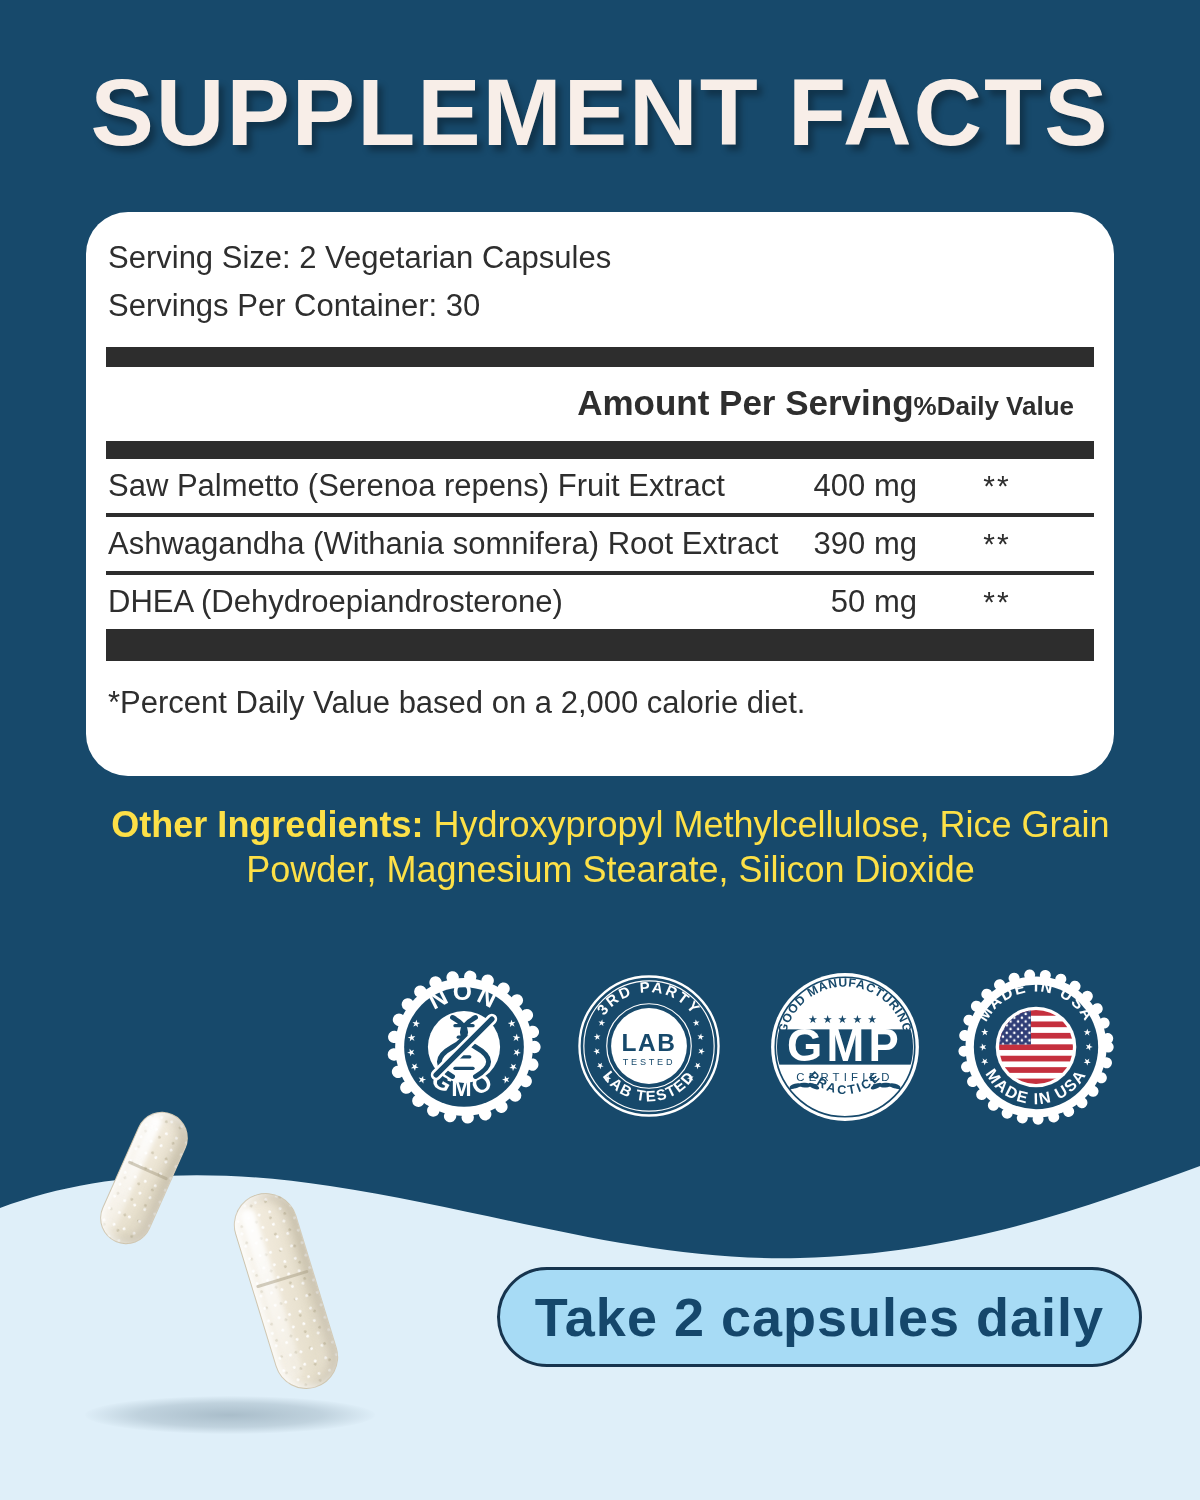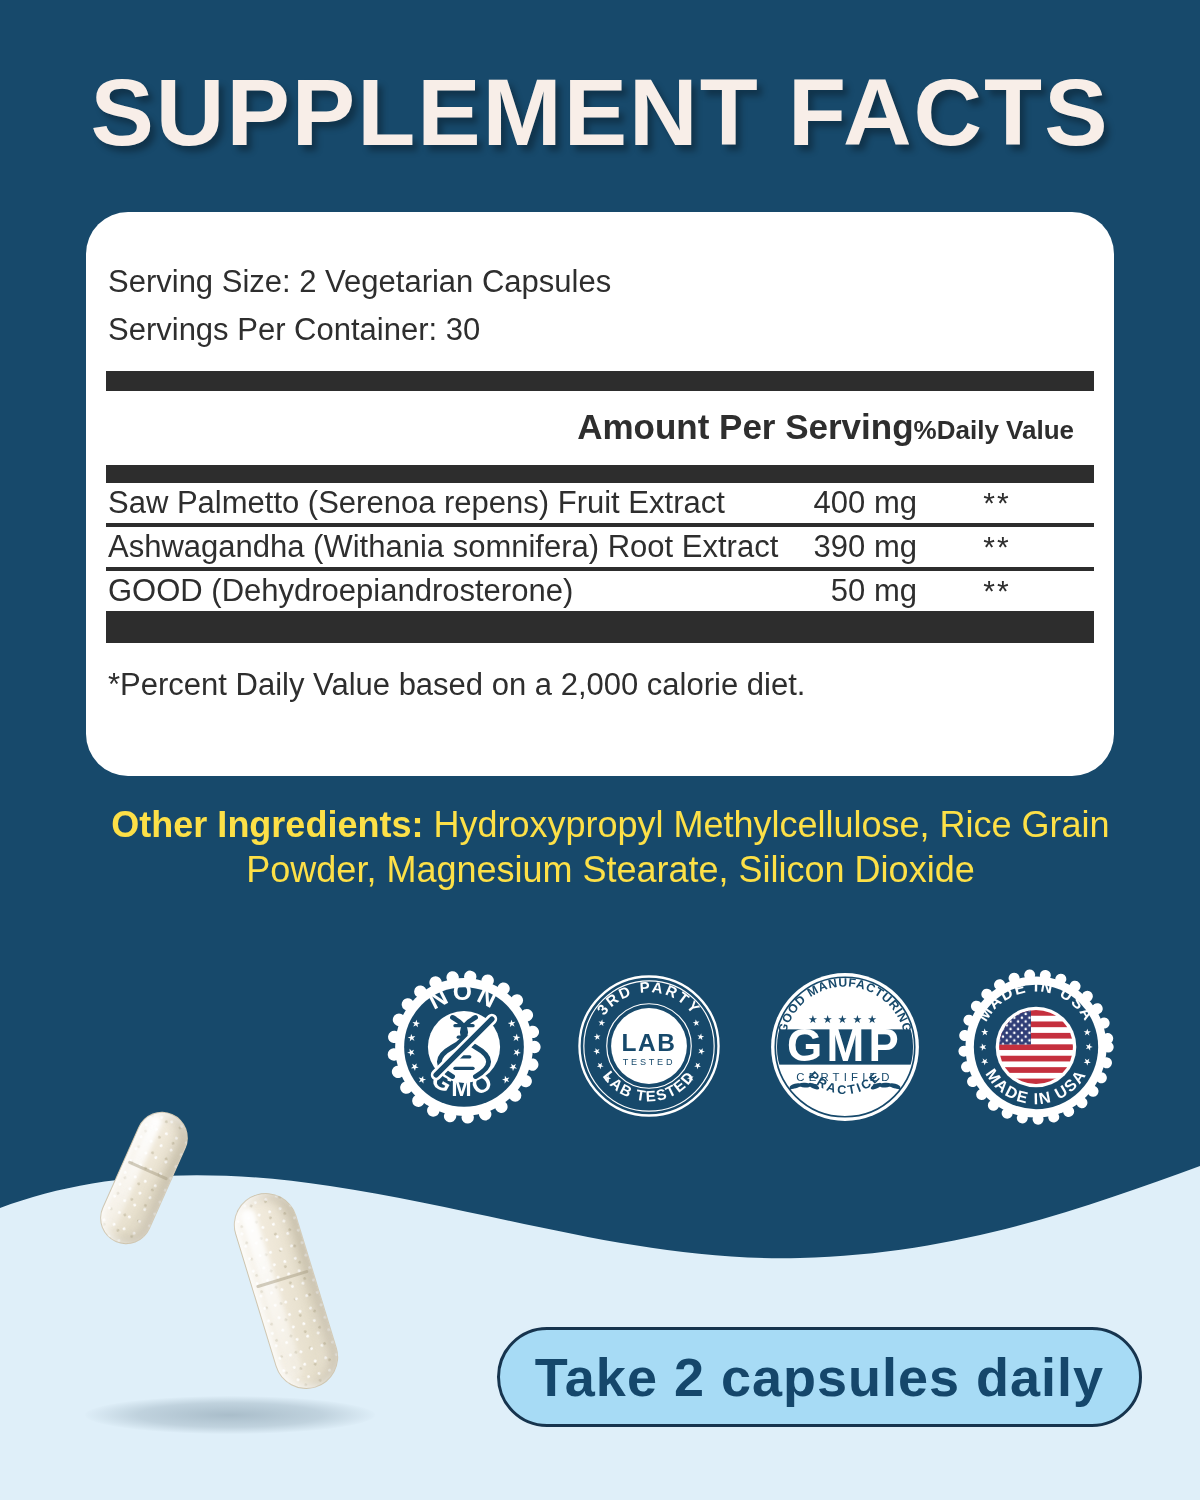--- a/index.html
+++ b/index.html
@@ -22,31 +22,31 @@
   .title{
     position:absolute;left:0;top:58px;width:100%;margin:0;text-align:center;
     font-size:95px;font-weight:bold;letter-spacing:2px;color:var(--c-text_light);
     text-shadow:5px 6px 6px rgba(0,0,0,0.30);
   }
 
   
   .panel{
     position:absolute;left:86px;top:212px;width:1028px;height:564px;
     background:var(--c-panel);border-radius:42px;box-sizing:border-box;
-    padding:51px 20px 0 20px;color:var(--c-text_dark);
+    padding:27px 20px 0 20px;color:var(--c-text_dark);
   }
   .serving-line{font-size:31px;line-height:38px;margin:0 0 10px 2px;}
   .bar{background:var(--c-divider);}
   .bar-thin{height:20px;margin-top:22px;}
   .bar-thin2{height:18px;}
   .bar-thick{height:32px;}
   .head-row{display:flex;justify-content:flex-end;align-items:baseline;padding:16px 20px 18px 2px;}
   .head-left{font-size:35px;font-weight:bold;}
   .head-right{font-size:26px;font-weight:bold;}
-  .ing-row{display:flex;align-items:center;height:40px;}
+  .ing-row{display:flex;align-items:center;height:54px;}
   .ing-name{width:680px;font-size:31px;white-space:nowrap;padding-left:2px;}
   .ing-amt{width:129px;font-size:31px;text-align:right;white-space:nowrap;}
   .ing-dv{width:160px;font-size:30px;text-align:center;letter-spacing:2px;}
   .row-sep{height:4px;background:var(--c-divider);}
   .footnotes{margin-top:22px;}
   .footnote{font-size:31px;line-height:40px;margin-left:2px;}
 
   
   .other{
     position:absolute;left:103px;top:802px;width:1015px;margin:0;
@@ -83,21 +83,21 @@
   }
   .capsule-1{left:118px;top:1108px;width:50px;height:138px;transform:rotate(24deg);}
   .capsule-2{left:254px;top:1190px;width:62px;height:200px;transform:rotate(-17deg);}
   .capsule-shadow{
     position:absolute;left:85px;top:1396px;width:290px;height:38px;border-radius:50%;
     background:radial-gradient(ellipse at center, rgba(30,60,80,0.28) 0%, rgba(30,60,80,0.16) 45%, rgba(30,60,80,0) 72%);
   }
 
   
   .dose-btn{
-    position:absolute;left:497px;top:1327px;width:645px;height:100px;box-sizing:border-box;
+    position:absolute;left:497px;top:1267px;width:645px;height:100px;box-sizing:border-box;
     background:var(--c-button_fill);border:3px solid var(--c-button_border);border-radius:52px;
     color:var(--c-button_text);font-size:54px;font-weight:bold;letter-spacing:1px;
     text-align:center;line-height:94px;white-space:nowrap;
   }
 </style>
 </head>
 <body>
 
 <div class="page">
 
@@ -122,21 +122,21 @@
       <span class="ing-dv">**</span>
     </div>
     <div class="row-sep"></div>
     <div class="ing-row">
       <span class="ing-name">Ashwagandha (Withania somnifera) Root Extract</span>
       <span class="ing-amt">390 mg</span>
       <span class="ing-dv">**</span>
     </div>
     <div class="row-sep"></div>
     <div class="ing-row">
-      <span class="ing-name">GOOD (Dehydroepiandrosterone)</span>
+      <span class="ing-name">DHEA (Dehydroepiandrosterone)</span>
       <span class="ing-amt">50 mg</span>
       <span class="ing-dv">**</span>
     </div>
 
     <div class="bar bar-thick"></div>
 
     <div class="footnotes">
       <div class="footnote">*Percent Daily Value based on a 2,000 calorie diet.</div>
     </div>
   </section>

